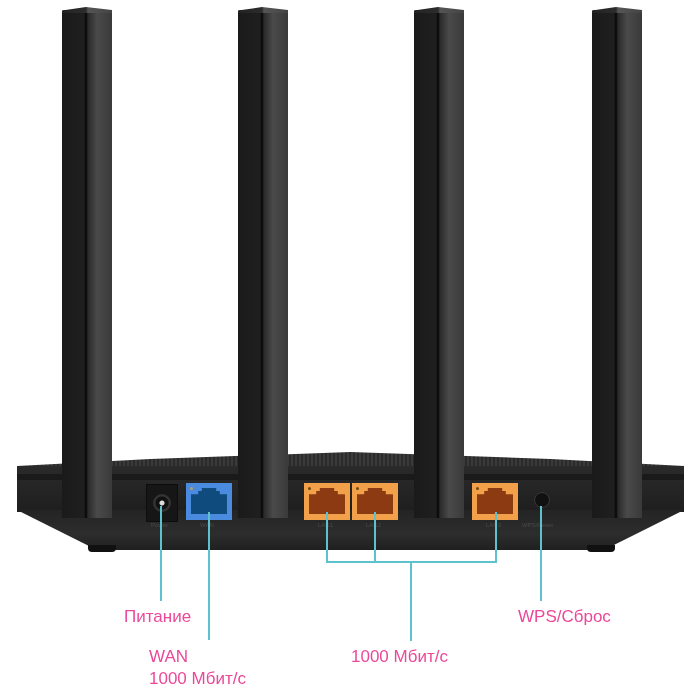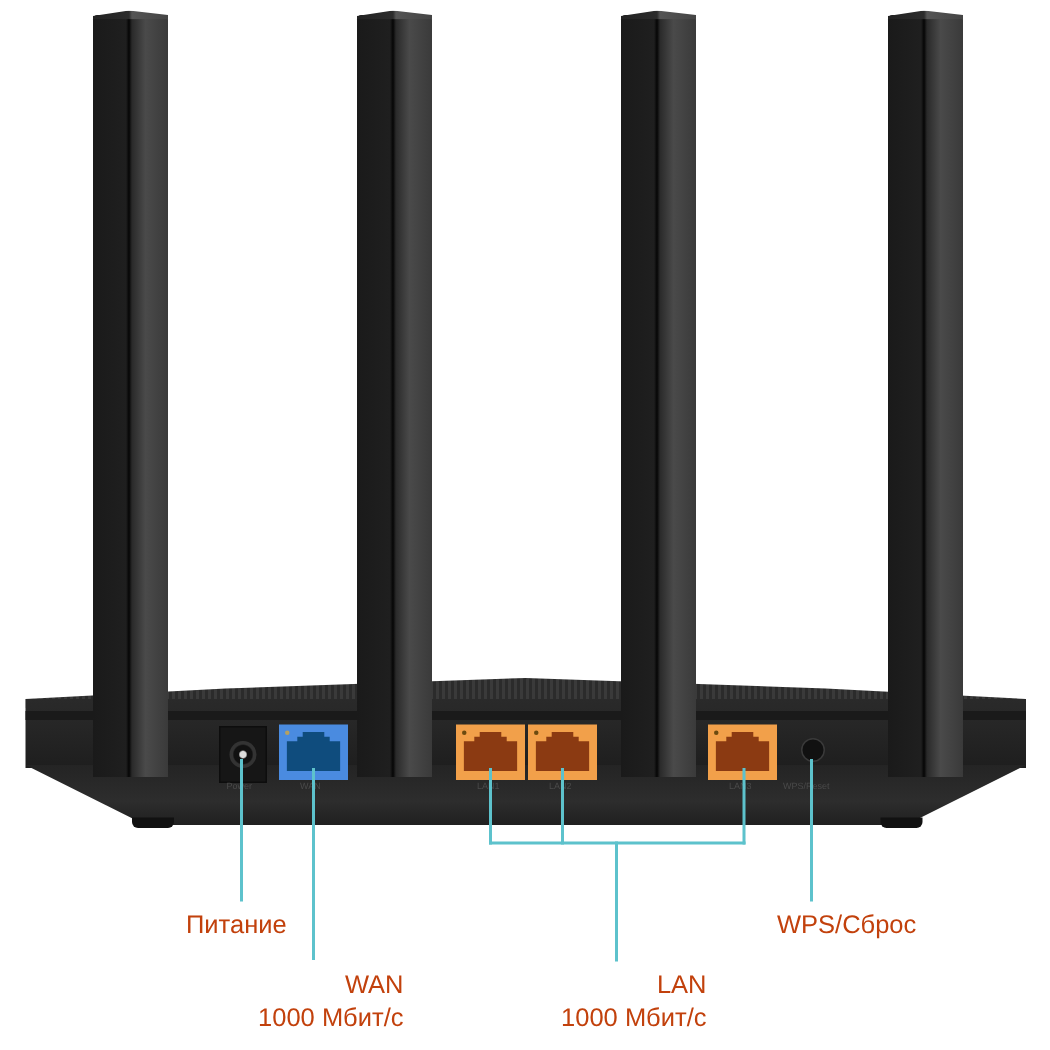--- a/index.html
+++ b/index.html
@@ -40,21 +40,21 @@
   .port-wan .led { background:#b5a060; }
   .port-lan { background:#f2a04a; }
   .port-lan .hole { background:#8b3a12; }
   .port-lan .led { background:#6b4a10; }
   .wps-btn { position:absolute; left:534px; top:492px; width:14px; height:14px; border-radius:50%;
     background:#111; border:1px solid #3a3a3a; }
   .port-label { position:absolute; top:522px; font-size:6px; color:#4a4a4a; white-space:nowrap; }
 
   
   .line { position:absolute; background:#5dc2cc; }
-  .callout { position:absolute; font-size:17px; color:#c2410c; white-space:nowrap; text-align:right; line-height:22px; }
+  .callout { position:absolute; font-size:17px; color:#ec4899; white-space:nowrap; text-align:left; line-height:22px; }
 </style>
 </head>
 <body>
 
 <div class="body-top"></div>
 <div class="body-main"></div>
 <div class="body-band"></div>
 <div class="body-lower"></div>
 <div class="foot" style="left:88px"></div>
 <div class="foot" style="left:587px"></div>
@@ -108,17 +108,16 @@
 <div class="line" style="left:540px;top:506px;width:2px;height:95px"></div>
 
 <div class="callout" style="left:124px;top:606px">Питание</div>
 
 <div class="callout" style="left:149px;top:646px;width:120px">
   <div>WAN</div>
   <div>1000 Мбит/с</div>
 </div>
 
 <div class="callout" style="left:351px;top:646px;width:120px">
-  <div>LAN</div>
   <div>1000 Мбит/с</div>
 </div>
 
 <div class="callout" style="left:518px;top:606px">WPS/Сброс</div>
 
 </body></html>

